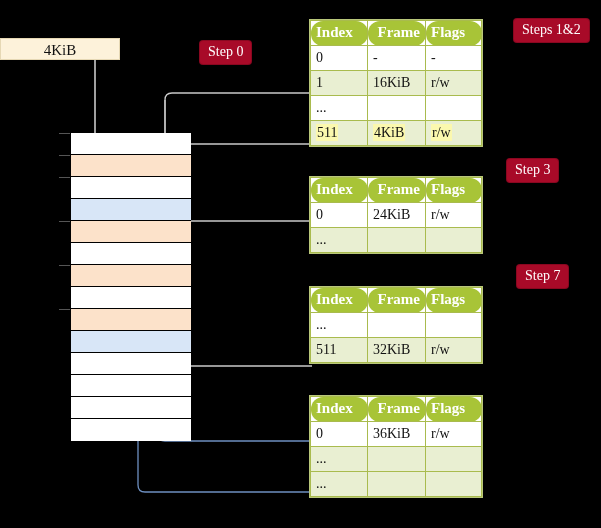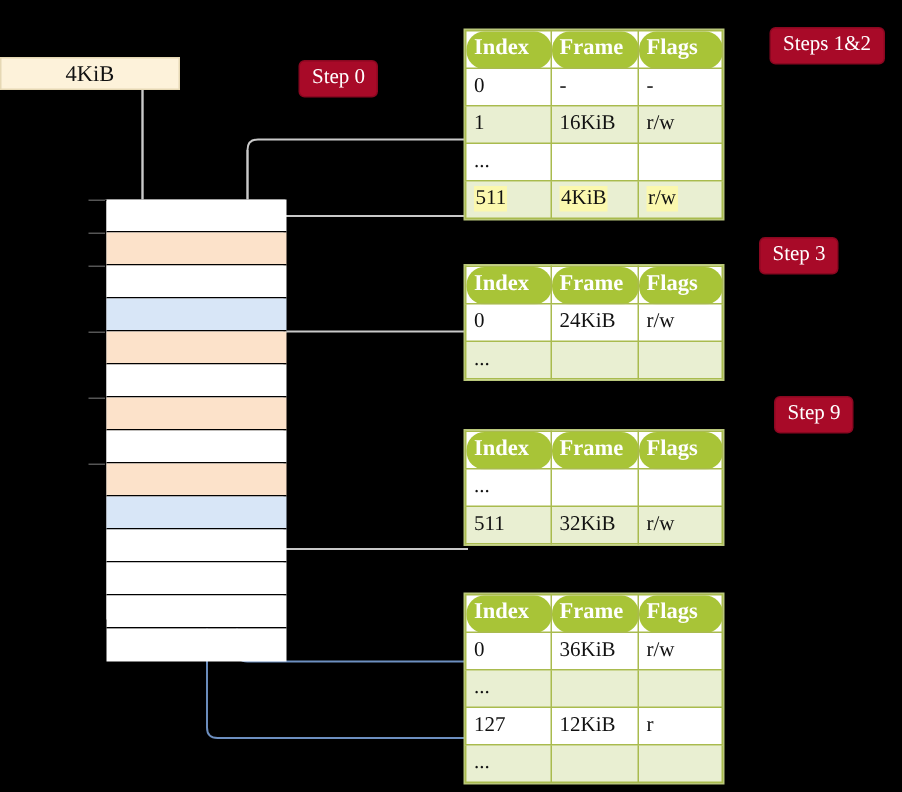--- a/index.html
+++ b/index.html
@@ -97,21 +97,21 @@
     background: #a8c437;
     color: #ffffff;
     font-weight: bold;
     font-size: 15px;
     border-radius: 12px;
   }
   .tbl td.c-index { width: 57px; }
   .tbl td.c-frame { width: 58px; }
   .tbl td.c-flags { width: 56px; }
   .tbl th.c-index { width: 57px; }
-  .tbl th.c-frame { width: 58px; }
+  .tbl th.c-frame { width: 58px; text-align: right; }
   .tbl th.c-flags { width: 56px; }
   .row-white { background: #ffffff; }
   .row-tint  { background: #e9efd2; }
   .hl { background: #fbf8ae; display: inline-block; padding: 0 1px; }
 
   
   #wires {
     position: absolute;
     left: 0; top: 0;
     width: 601px; height: 528px;
@@ -171,21 +171,21 @@
       <div class="mem-row plain" style="top: 219px;"></div>
       <div class="mem-row plain" style="top: 241px;"></div>
       <div class="mem-row plain" style="top: 263px;"></div>
       <div class="mem-row plain last" style="top: 285px;"></div>
     </div>
 
   <div id="badges">
       <div class="step-badge" style="left: 200px; top: 41px;">Step 0</div>
       <div class="step-badge" style="left: 514px; top: 19px;">Steps 1&amp;2</div>
       <div class="step-badge" style="left: 507px; top: 159px;">Step 3</div>
-      <div class="step-badge" style="left: 517px; top: 265px;">Step 9</div>
+      <div class="step-badge" style="left: 517px; top: 265px;">Step 7</div>
     </div>
 
   <div id="tables">
       <table class="tbl" style="left: 310px; top: 20px;">
         <thead>
           <tr>
             <th class="c-index">Index</th>
             <th class="c-frame">Frame</th>
             <th class="c-flags">Flags</th>
           </tr>
@@ -267,25 +267,20 @@
           <tr class="row-white">
             <td class="c-index row-white">0</td>
             <td class="c-frame row-white">36KiB</td>
             <td class="c-flags row-white">r/w</td>
           </tr>
           <tr class="row-tint">
             <td class="c-index row-tint">...</td>
             <td class="c-frame row-tint"></td>
             <td class="c-flags row-tint"></td>
           </tr>
-          <tr class="row-white">
-            <td class="c-index row-white">127</td>
-            <td class="c-frame row-white">12KiB</td>
-            <td class="c-flags row-white">r</td>
-          </tr>
           <tr class="row-tint">
             <td class="c-index row-tint">...</td>
             <td class="c-frame row-tint"></td>
             <td class="c-flags row-tint"></td>
           </tr>
         </tbody>
       </table>
     </div>
 
 </div>

